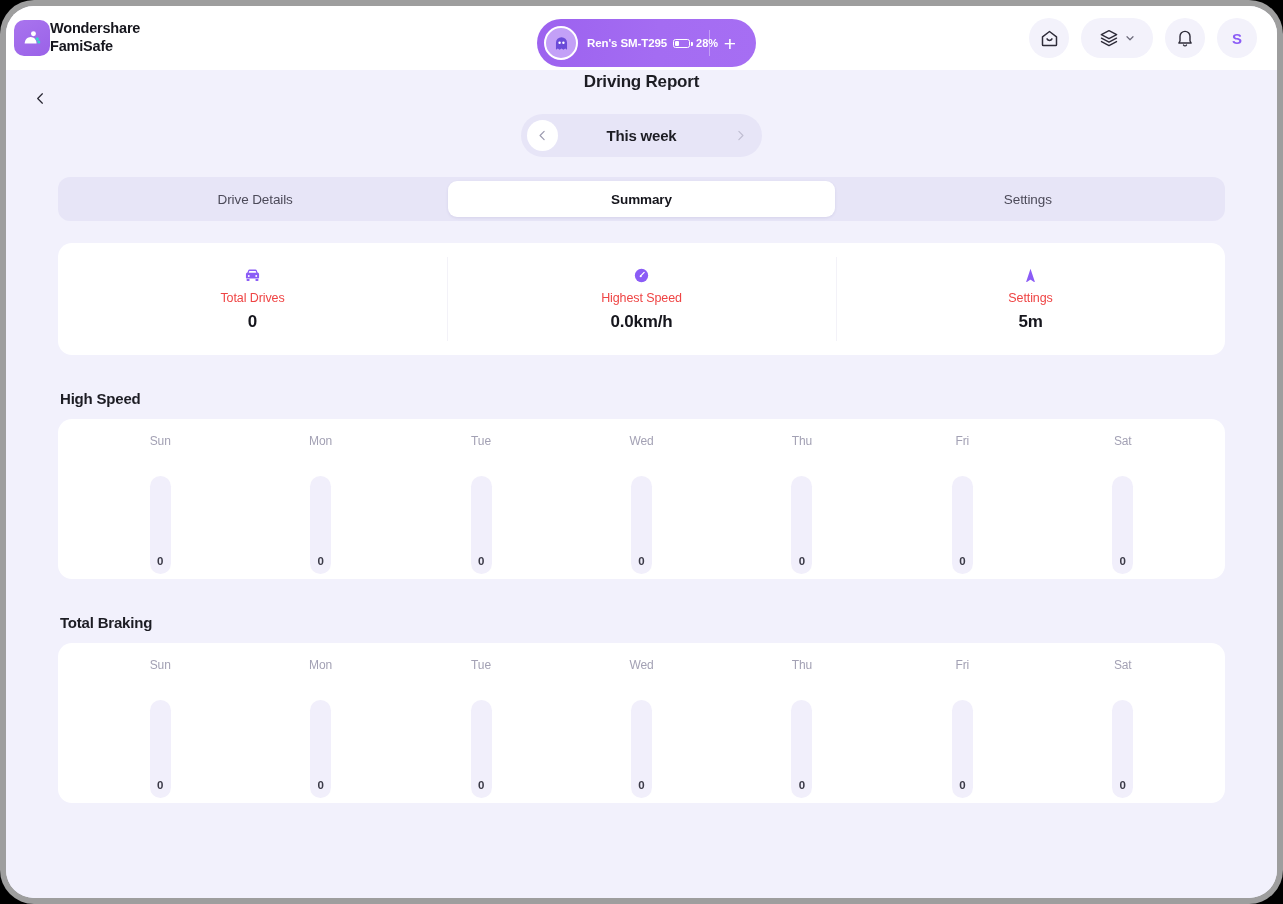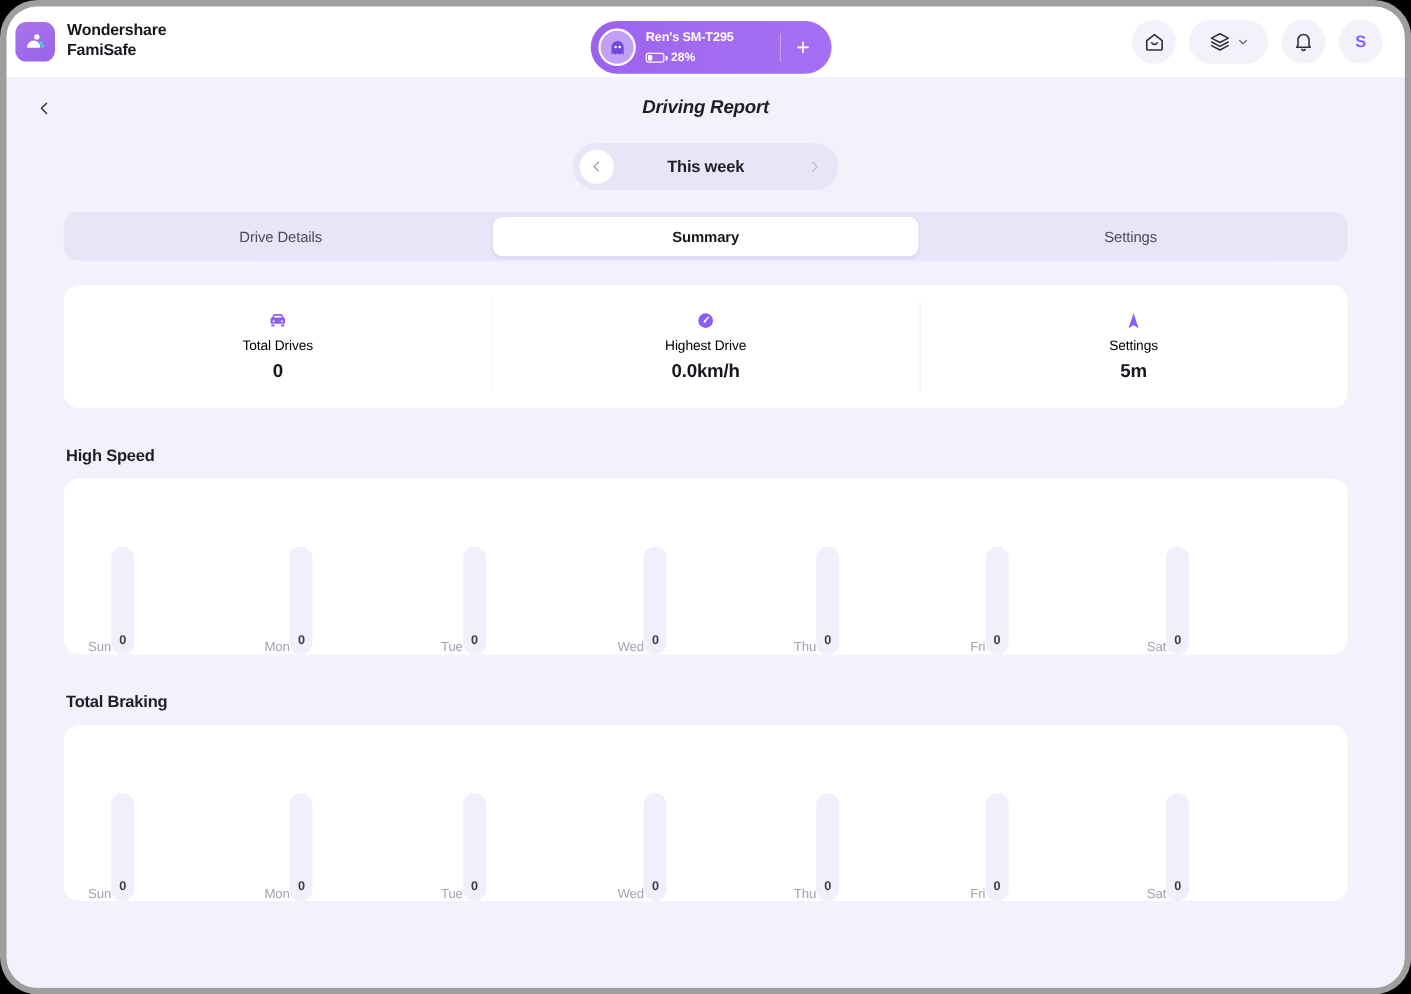--- a/index.html
+++ b/index.html
@@ -35,21 +35,20 @@
     position: relative;
     height: 64px;
     background: #ffffff;
     display: flex;
     align-items: center;
     padding: 0 20px 0 8px;
   }
   .brand {
     display: flex;
     align-items: center;
-    gap: 11px;
   }
   .brand-logo {
     width: 36px; height: 36px;
     border-radius: 10px;
     background: linear-gradient(150deg, #a974ee 0%, #9a62e8 100%);
     display: flex; align-items: center; justify-content: center;
     flex: none;
   }
   .brand-text {
     font-size: 14.5px;
@@ -76,24 +75,25 @@
     width: 34px; height: 34px;
     border-radius: 50%;
     background: #c3a0f7;
     border: 2px solid #ffffff;
     display: flex; align-items: center; justify-content: center;
     flex: none;
   }
   .pill-info {
     margin-left: 9px;
     display: flex;
-    flex-direction: column;
+    flex-direction: row;
     gap: 6px;
     flex: 1;
     min-width: 0;
+    text-align: center;
   }
   .pill-name {
     font-size: 11.5px;
     font-weight: bold;
     color: #ffffff;
     white-space: nowrap;
     letter-spacing: -0.1px;
   }
   .pill-battery-row {
     display: flex;
@@ -186,26 +186,25 @@
   #back-button {
     position: absolute;
     left: 20px; top: 14px;
     width: 28px; height: 28px;
     display: flex; align-items: center; justify-content: center;
     cursor: pointer;
   }
 
   #page-title {
     text-align: center;
-    padding-top: 18px;
+    padding-top: 2px;
     font-size: 17px;
     font-weight: bold;
     color: #1d1d24;
     letter-spacing: -0.2px;
-    font-style: italic;
   }
 
   
   #tab-bar {
     margin: 20px 52px 0 52px;
     height: 44px;
     background: #e7e5f7;
     border-radius: 12px;
     display: flex;
     align-items: center;
@@ -281,21 +280,21 @@
     left: 0; top: 14px; bottom: 14px;
     width: 1px;
     background: #f3f2f8;
   }
   .stat-icon {
     height: 18px;
     display: flex; align-items: center; justify-content: center;
   }
   .stat-label {
     font-size: 12.5px;
-    color: #000000;
+    color: #ef4444;
     letter-spacing: -0.1px;
   }
   .stat-value {
     font-size: 17px;
     font-weight: bold;
     color: #16161d;
     letter-spacing: -0.2px;
   }
 
   
@@ -311,21 +310,22 @@
     background: #ffffff;
     border-radius: 14px;
     height: 160px;
     display: flex;
     align-items: stretch;
     padding: 0 22px;
   }
   .chart-col {
     flex: 1;
     display: flex;
-    align-items: flex-end;
+    flex-direction: column;
+    align-items: center;
     padding-top: 15px;
   }
   .chart-daylabel {
     font-size: 12px;
     color: #a3a1b4;
     letter-spacing: -0.1px;
   }
   .chart-track {
     margin-top: 28px;
     width: 21px;
@@ -463,21 +463,21 @@
         <div class="stat-value">0</div>
       </div>
       <div class="stat">
         <div class="stat-icon">
           <svg width="17" height="17" viewBox="0 0 24 24">
             <circle cx="12" cy="12" r="9.4" fill="#8b5cf6"></circle>
             <path d="M15.7 7.6 10.6 12.9" stroke="#ffffff" stroke-width="1.9" stroke-linecap="round"></path>
             <circle cx="10.9" cy="13.1" r="1.5" fill="#ffffff"></circle>
           </svg>
         </div>
-        <div class="stat-label">Highest Drive</div>
+        <div class="stat-label">Highest Speed</div>
         <div class="stat-value">0.0km/h</div>
       </div>
       <div class="stat">
         <div class="stat-icon">
           <svg width="17" height="17" viewBox="0 0 24 24" fill="#8b5cf6">
             <path d="M12 2.6 18 20.4a.7.7 0 0 1-1 .85L12.3 18a.7.7 0 0 0-.66 0L7 21.25a.7.7 0 0 1-1-.85z"></path>
           </svg>
         </div>
         <div class="stat-label">Settings</div>
         <div class="stat-value">5m</div>

